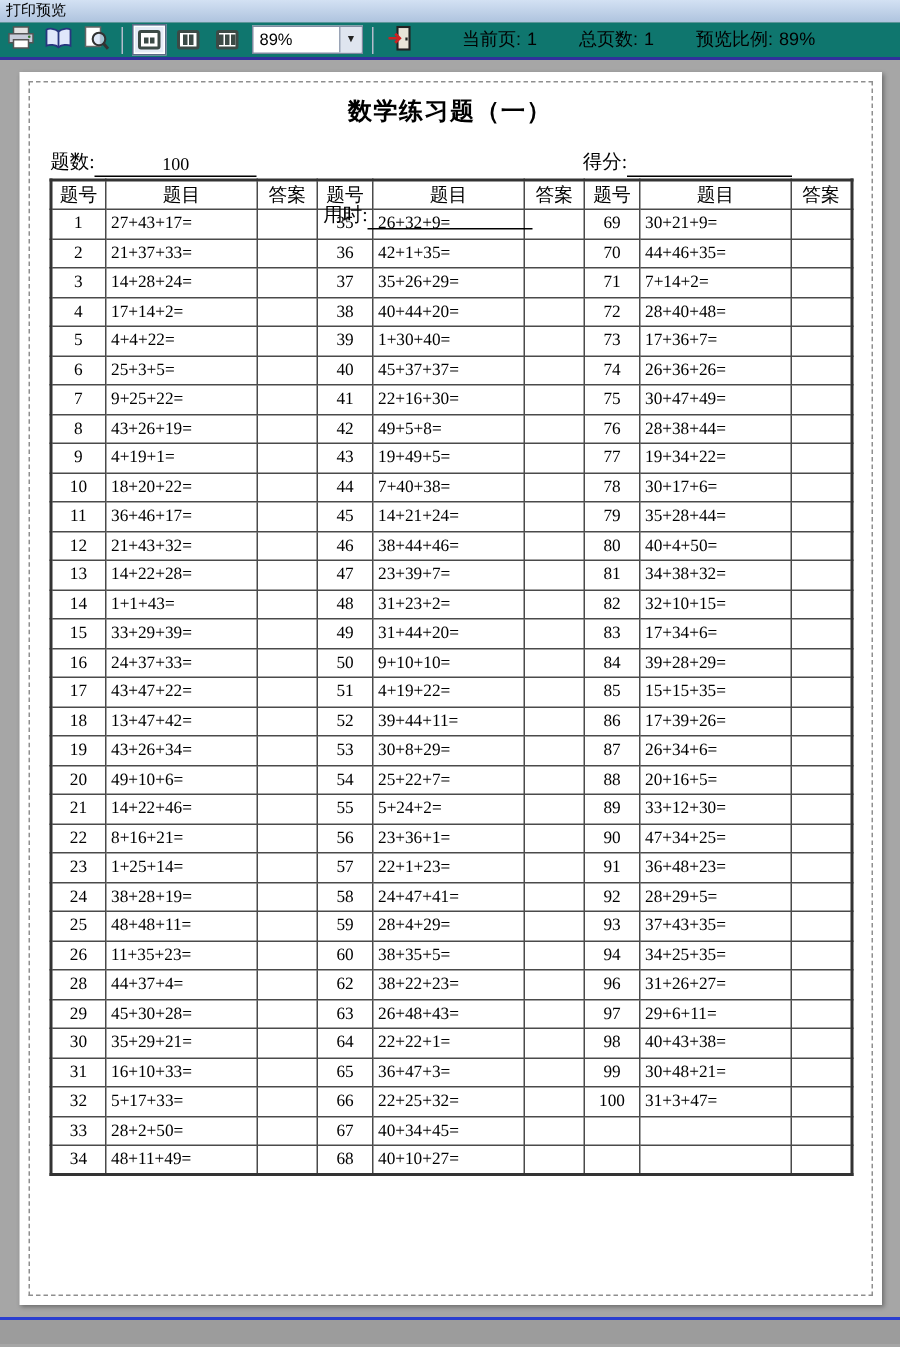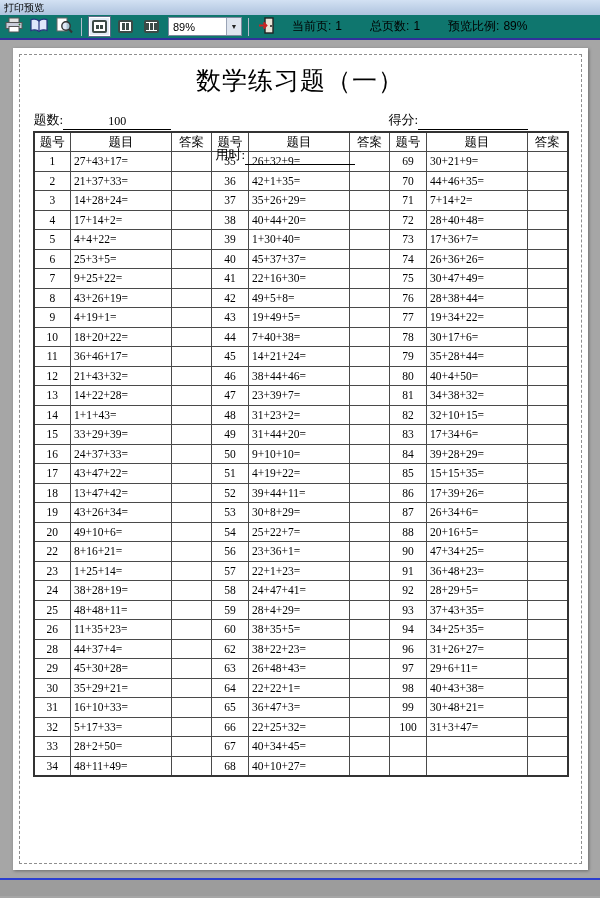--- a/index.html
+++ b/index.html
@@ -39,39 +39,39 @@
     width:74px; height:19px; background:#fff; border:1px solid #7f8aa0;
     display:flex; align-items:center; font-size:11px; margin-left:2px; cursor:default;
   }
   .combo .combo-text { flex:1; padding-left:4px; }
   .combo .combo-arrow {
     width:15px; height:100%; background:#dfe5ef; border-left:1px solid #9aa4b6;
     display:flex; align-items:center; justify-content:center; font-size:7px; color:#222;
     cursor:pointer;
   }
 
-  .status-group { display:flex; align-items:center; margin-left:12px; gap:6px; font-size:12px; }
+  .status-group { display:flex; align-items:center; margin-left:28px; gap:6px; font-size:12px; }
   .status-item { margin-right:22px; white-space:nowrap; }
   .status-item .v { margin-left:4px; }
 
   
   .preview {
     height:838px; background:#a6a6a6; overflow:hidden;
     display:flex; justify-content:center; align-items:flex-start; padding-top:8px;
   }
   .page {
     width:575px; height:822px; background:#fff; position:relative;
     box-shadow:1px 1px 3px rgba(0,0,0,.35);
   }
   .printable {
     position:absolute; left:6px; top:6px; right:6px; bottom:6px;
     border:1px dashed #8f8f8f;
     font-family:"Liberation Serif", serif; color:#000;
   }
-  .doc-title { text-align:center; font-size:25px; font-weight:normal; margin-top:9px; letter-spacing:1px; }
+  .doc-title { text-align:center; font-size:16px; font-weight:bold; margin-top:9px; letter-spacing:1px; }
 
   .meta-row { position:relative; height:24px; margin-top:6px; font-size:13px; }
   .meta-field { position:absolute; top:8px; display:flex; align-items:flex-end; }
   .meta-field .lbl { padding-bottom:1px; }
   .meta-field .val {
     display:inline-block; border-bottom:1px solid #000; text-align:center;
     font-size:12px; height:17px; line-height:17px;
   }
   #mf-count { left:14px; }  #mf-count .val { width:108px; }
   #mf-time  { left:196px;margin-top:35px; } #mf-time  .val { width:110px; }
@@ -447,20 +447,31 @@
               <td class="col-prob">49+10+6=</td>
               <td class="col-ans"></td>
               <td class="col-num">54</td>
               <td class="col-prob">25+22+7=</td>
               <td class="col-ans"></td>
               <td class="col-num">88</td>
               <td class="col-prob">20+16+5=</td>
               <td class="col-ans"></td>
             </tr>
             <tr>
+              <td class="col-num">21</td>
+              <td class="col-prob">14+22+46=</td>
+              <td class="col-ans"></td>
+              <td class="col-num">55</td>
+              <td class="col-prob">5+24+2=</td>
+              <td class="col-ans"></td>
+              <td class="col-num">89</td>
+              <td class="col-prob">33+12+30=</td>
+              <td class="col-ans"></td>
+            </tr>
+            <tr>
               <td class="col-num">22</td>
               <td class="col-prob">8+16+21=</td>
               <td class="col-ans"></td>
               <td class="col-num">56</td>
               <td class="col-prob">23+36+1=</td>
               <td class="col-ans"></td>
               <td class="col-num">90</td>
               <td class="col-prob">47+34+25=</td>
               <td class="col-ans"></td>
             </tr>

